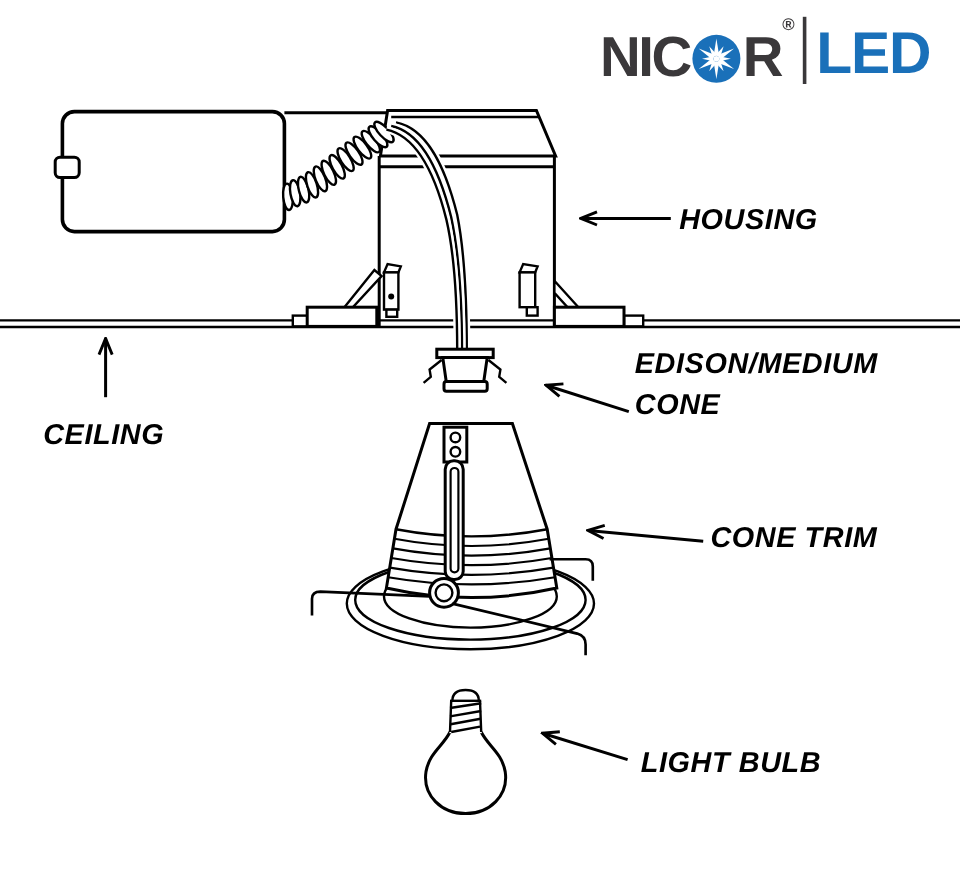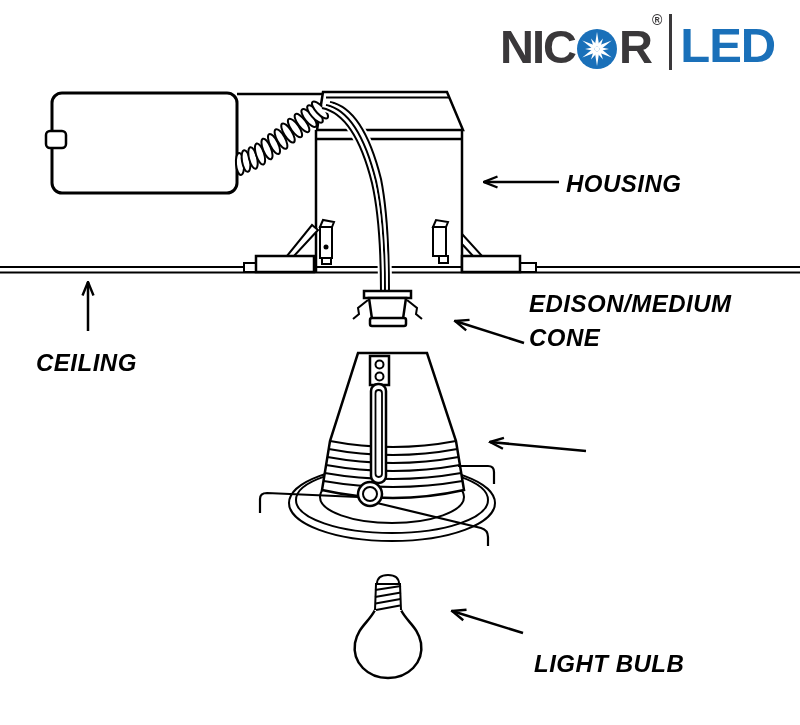--- a/index.html
+++ b/index.html
@@ -182,22 +182,23 @@
 
   <div class="label" style="left:566px;top:170px;">HOUSING</div>
 
   <div class="label two-line" style="left:529px;top:287px;">
     <div>EDISON/MEDIUM</div>
     <div>CONE</div>
   </div>
 
   <div class="label" style="left:36px;top:333px;margin-top:16px;">CEILING</div>
 
-
-  <div class="label" style="left:534px;top:650px;">LIGHT BULB</div>
+  <div class="label" style="left:592px;top:435px;">CONE TRIM</div>
+
+  <div class="label" style="left:534px;top:622px;">LIGHT BULB</div>
 
   <div class="logo">
     <span class="brand">NIC</span>
     <svg class="star-o" viewBox="-21 -21 42 42">
       <circle cx="0" cy="0" r="20" fill="#1a70b9"></circle>
       <g fill="#ffffff">
         <path d="M0,-17 L2.3,-2.5 L-2.3,-2.5 Z"></path>
         <path d="M0,-12 L2.1,-2.5 L-2.1,-2.5 Z" transform="rotate(30)"></path>
         <path d="M0,-17 L2.3,-2.5 L-2.3,-2.5 Z" transform="rotate(60)"></path>
         <path d="M0,-12 L2.1,-2.5 L-2.1,-2.5 Z" transform="rotate(90)"></path>

